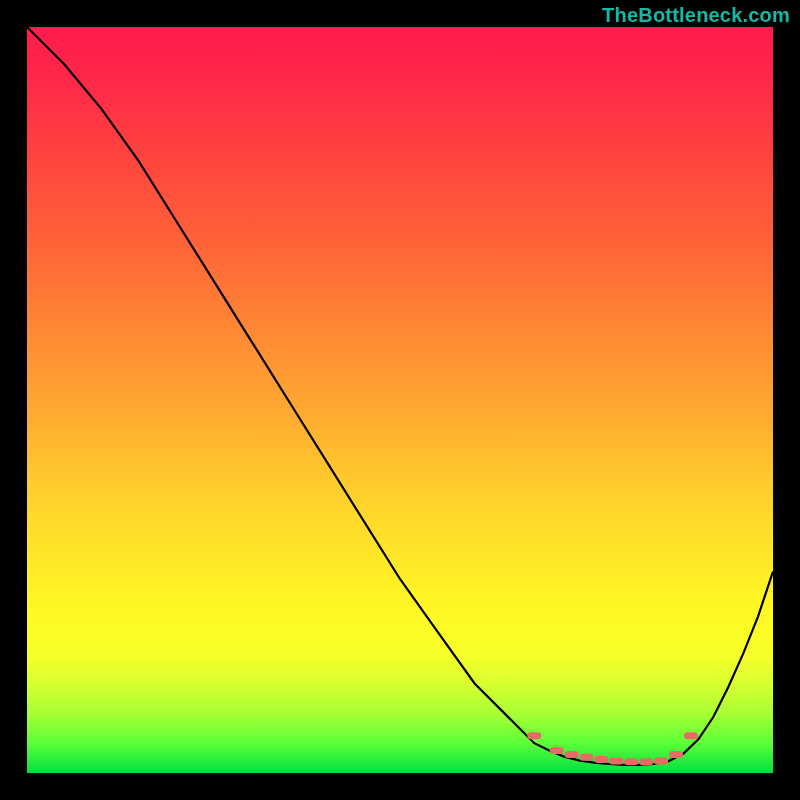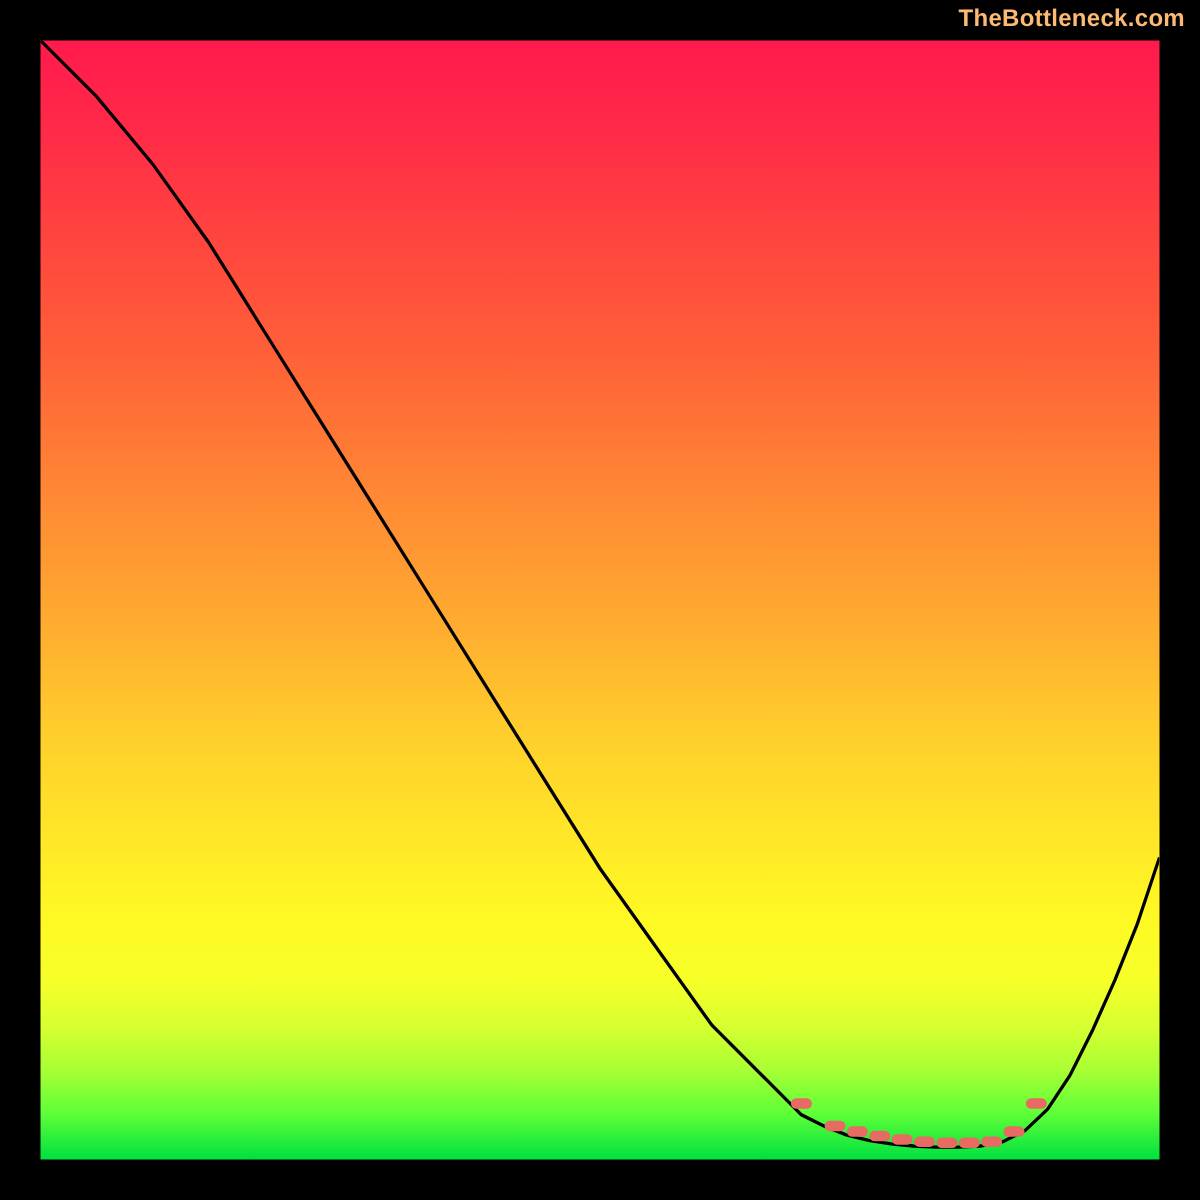--- a/index.html
+++ b/index.html
@@ -39,23 +39,23 @@
       #d8ff30 88%,
       #a8ff34 92%,
       #5cff38 96%,
       #00e040 100%
     );
   }
   .watermark {
     position: absolute;
     top: 4px;
     right: 10px;
-    font-size: 16px;
+    font-size: 20px;
     font-weight: 600;
-    color: #fdba74;
+    color: #14b8a6;
     letter-spacing: 0.2px;
     user-select: none;
   }
   svg.curve {
     position: absolute;
     left: 0;
     top: 0;
     width: 746px;
     height: 746px;
   }

